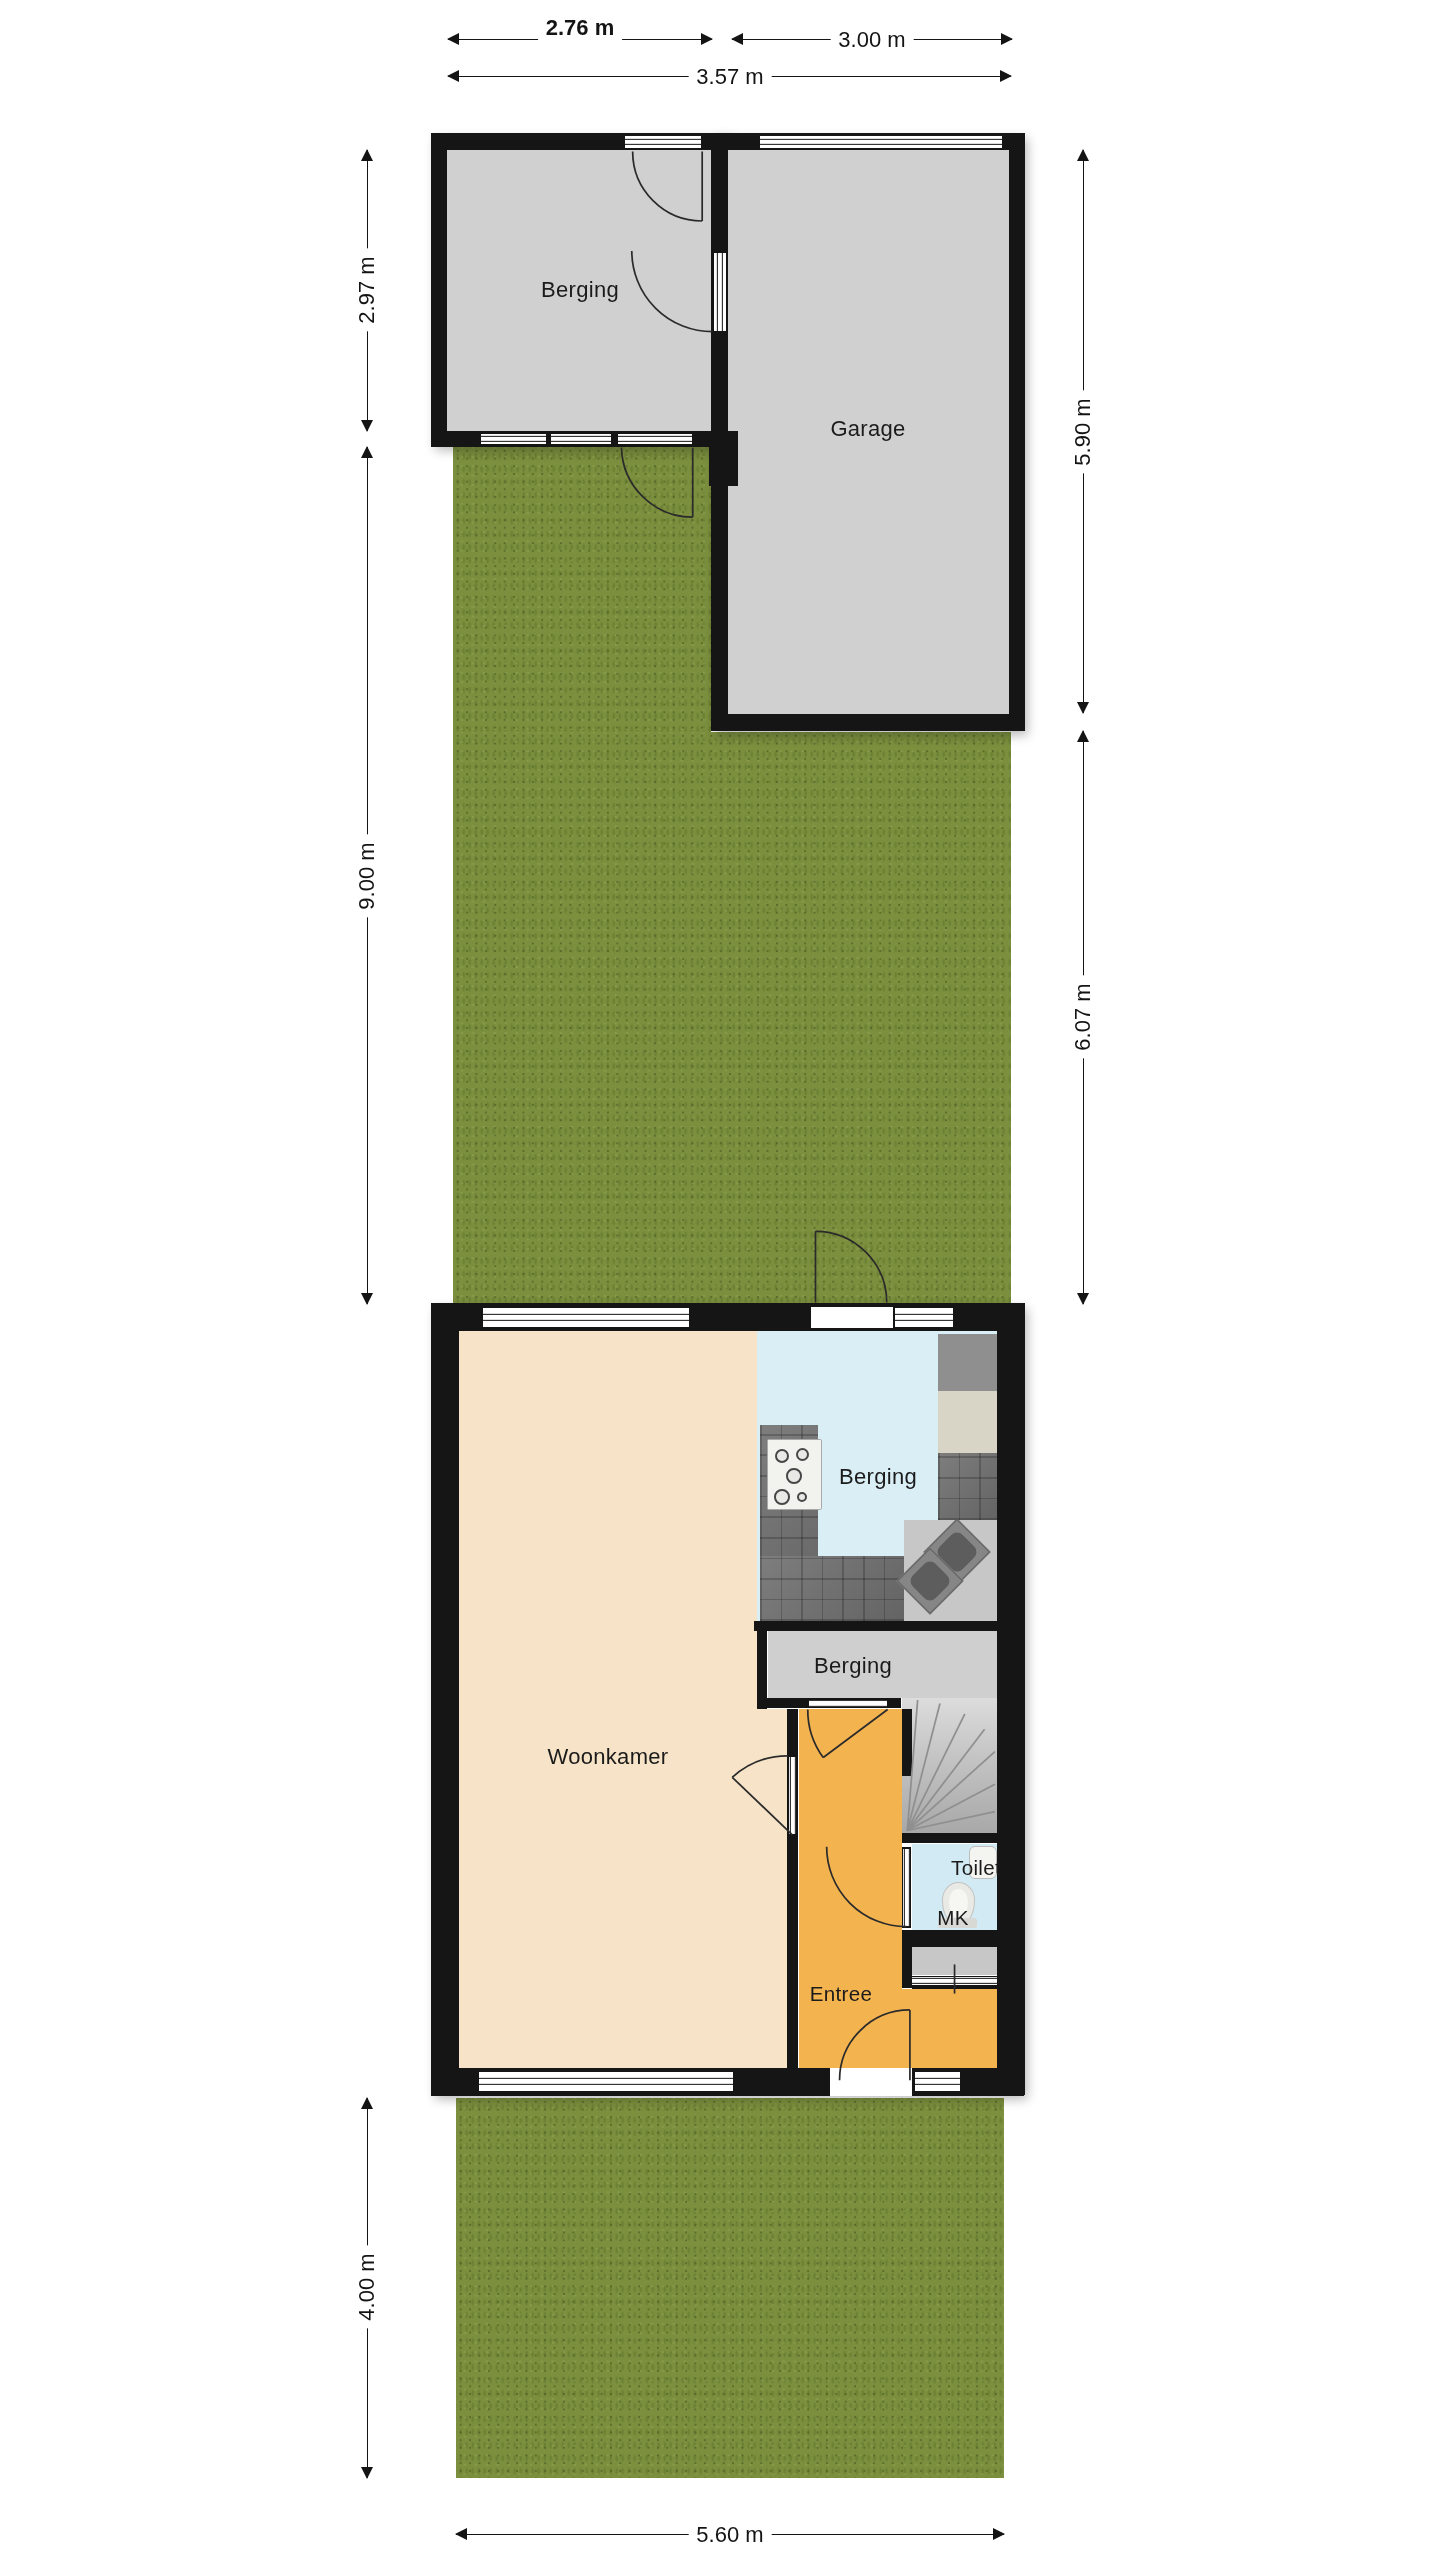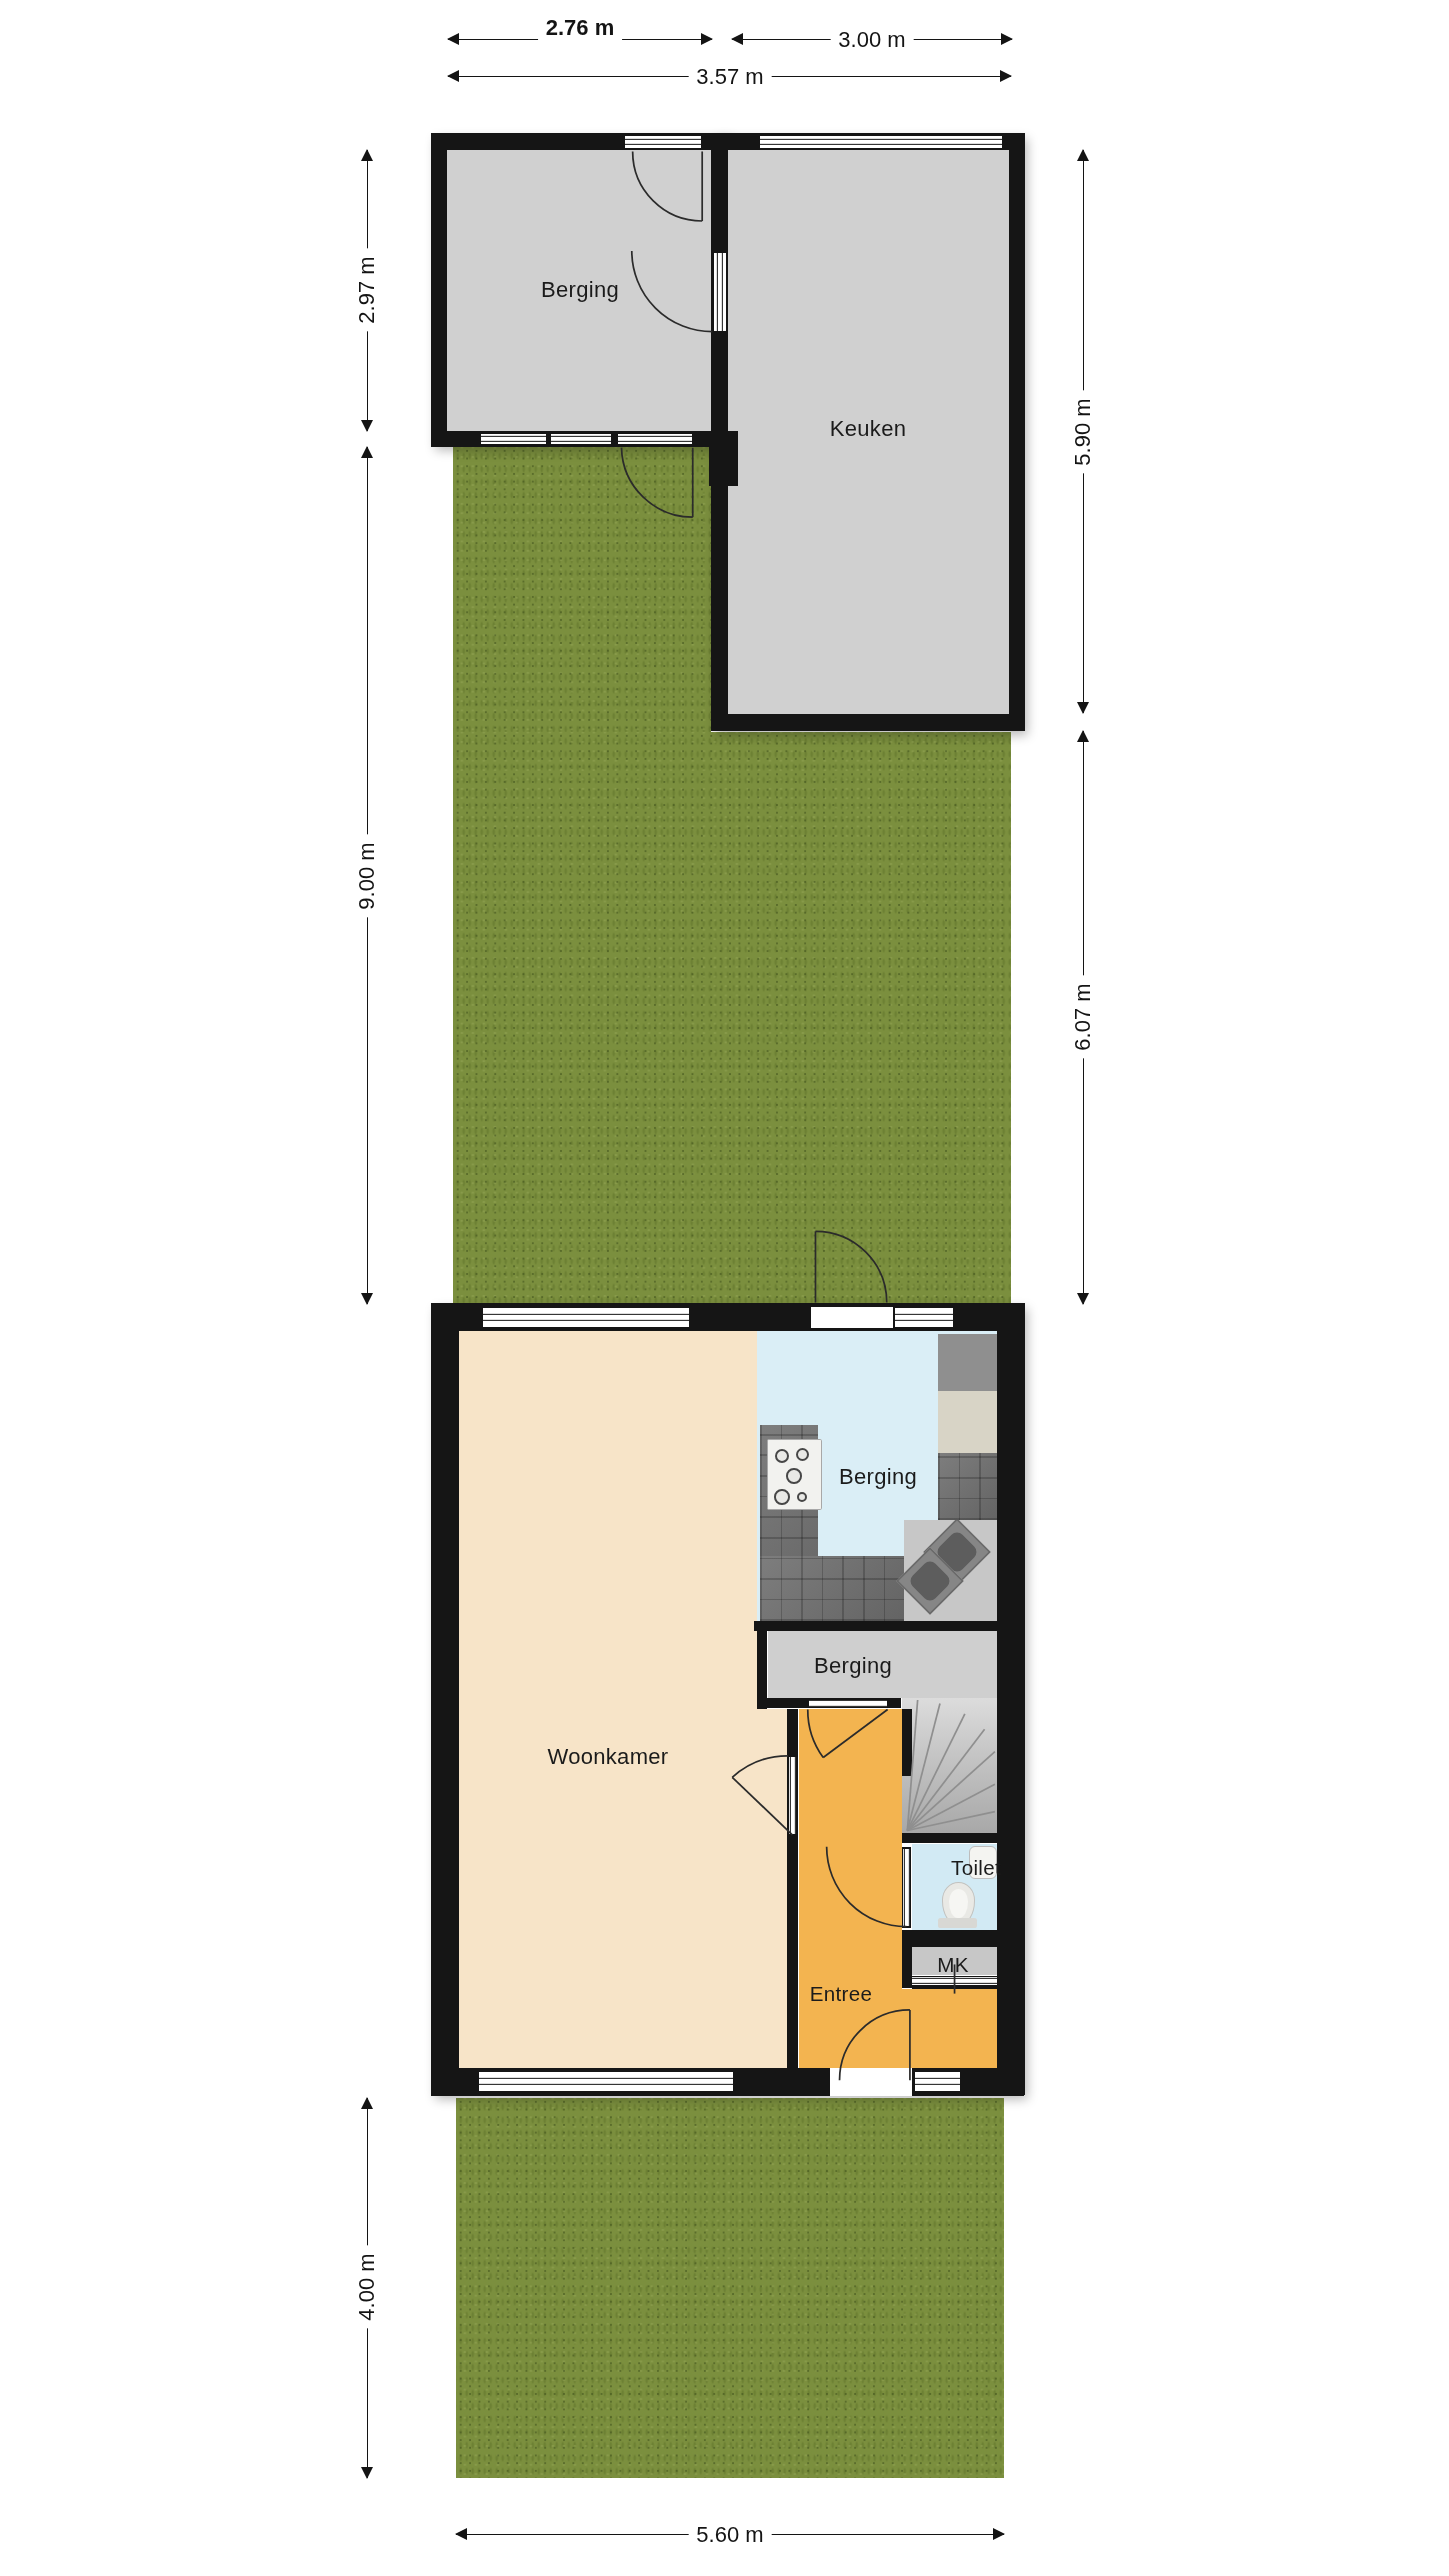--- a/index.html
+++ b/index.html
@@ -175,26 +175,26 @@
       <path d="M1034 1991 L959 2047"></path>
       <path d="M941 1991 A94 94 0 0 0 959 2047"></path>
       <path d="M1056 2244 A93 93 0 0 1 963 2151"></path>
       <path d="M1060 2423 L1060 2341"></path>
       <path d="M1060 2341 A82 82 0 0 0 978 2423"></path>
       <path d="M1112 2288 L1112 2322"></path>
     </g>
   </svg>
 
   <div class="rlabel" style="left:580px;top:290px;">Berging</div>
-  <div class="rlabel" style="left:868px;top:429px;">Keuken</div>
+  <div class="rlabel" style="left:868px;top:429px;">Garage</div>
   <div class="rlabel" style="left:878px;top:1477px;">Berging</div>
   <div class="rlabel" style="left:608px;top:1757px;">Woonkamer</div>
   <div class="rlabel" style="left:853px;top:1666px;">Berging</div>
   <div class="rlabel sm" style="left:946px;top:1868px;margin-left:30px;">Toilet</div>
-  <div class="rlabel sm" style="left:953px;top:1965px;text-align:center;">MK</div>
+  <div class="rlabel sm" style="left:953px;top:1918px;text-align:center;">MK</div>
   <div class="rlabel sm" style="left:841px;top:1994px;">Entree</div>
 
   <div class="dimh" style="left:448px;top:39px;width:264px;"></div>
   <div class="dlabel" style="left:580px;top:28px;font-weight:bold;">2.76 m</div>
 
   <div class="dimh" style="left:732px;top:39px;width:280px;"></div>
   <div class="dlabel" style="left:872px;top:40px;">3.00 m</div>
 
   <div class="dimh" style="left:448px;top:76px;width:563px;"></div>
   <div class="dlabel" style="left:730px;top:77px;">3.57 m</div>

